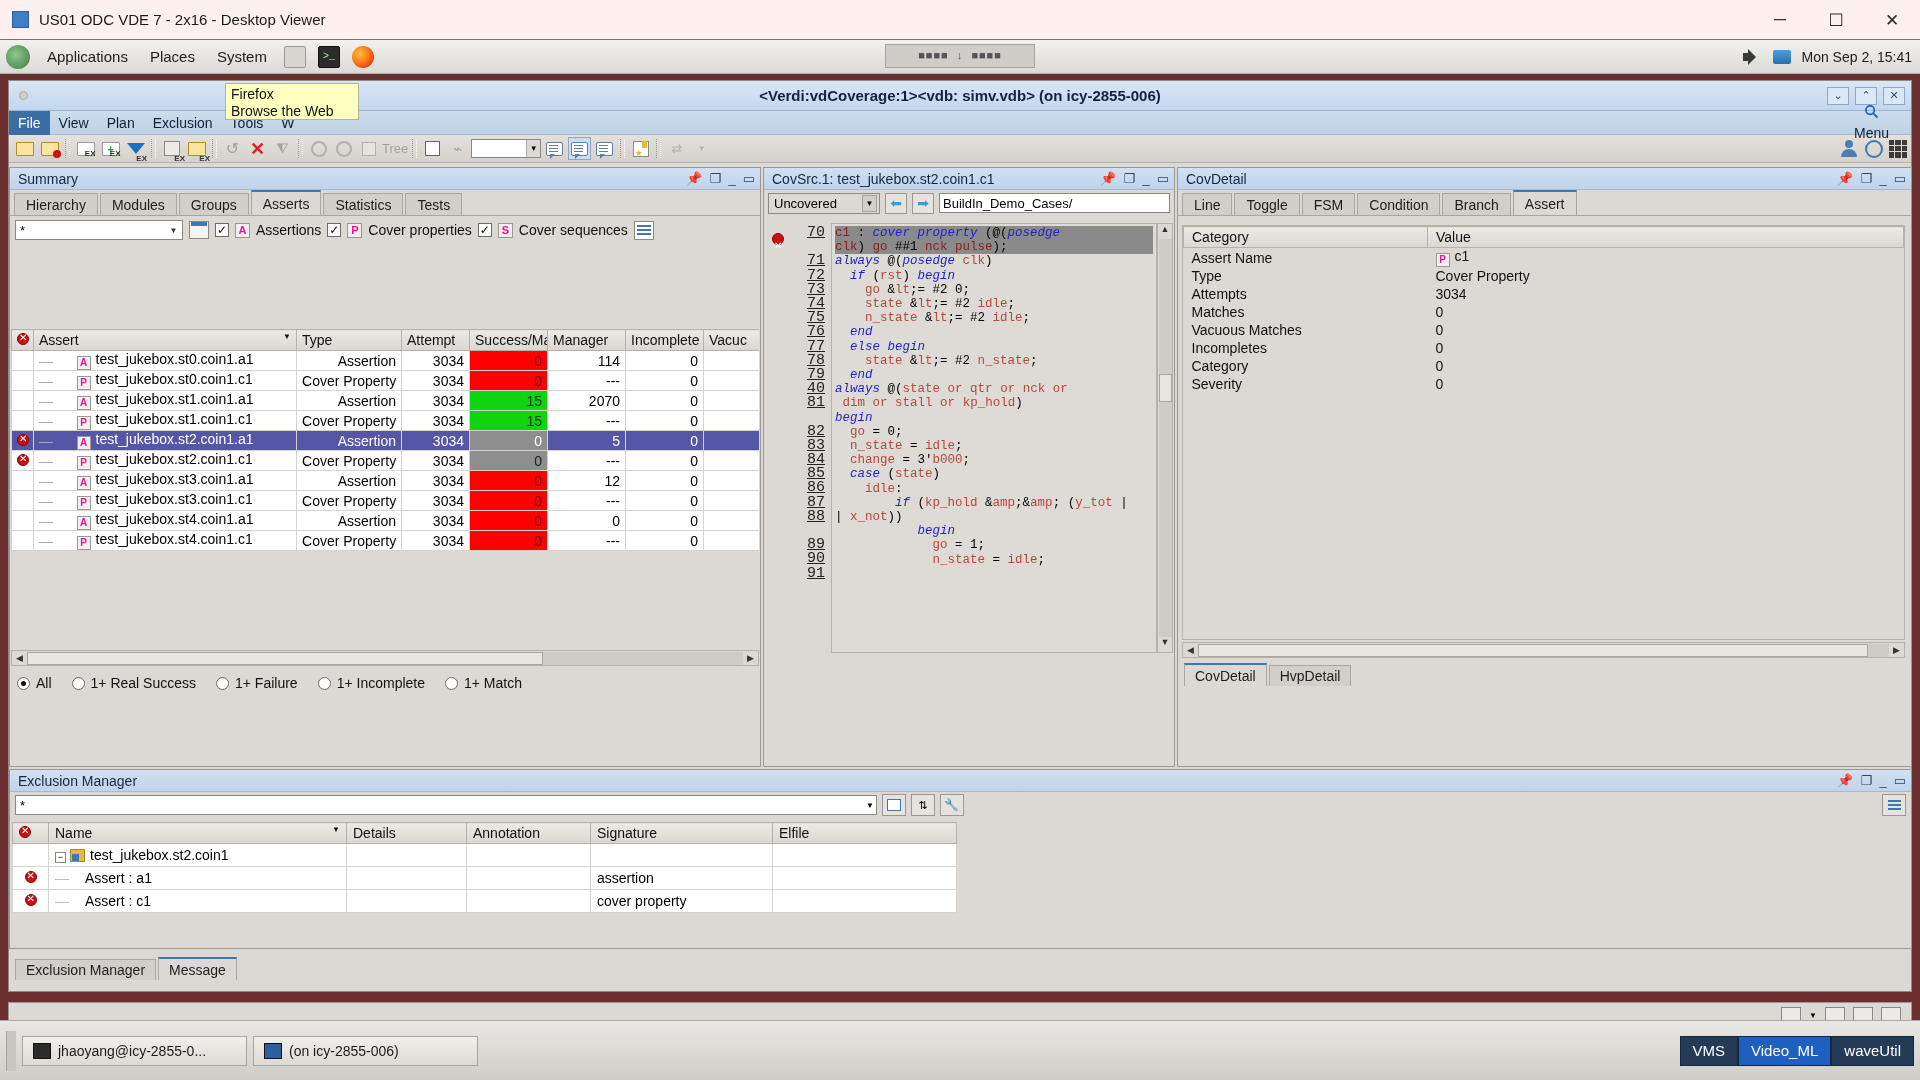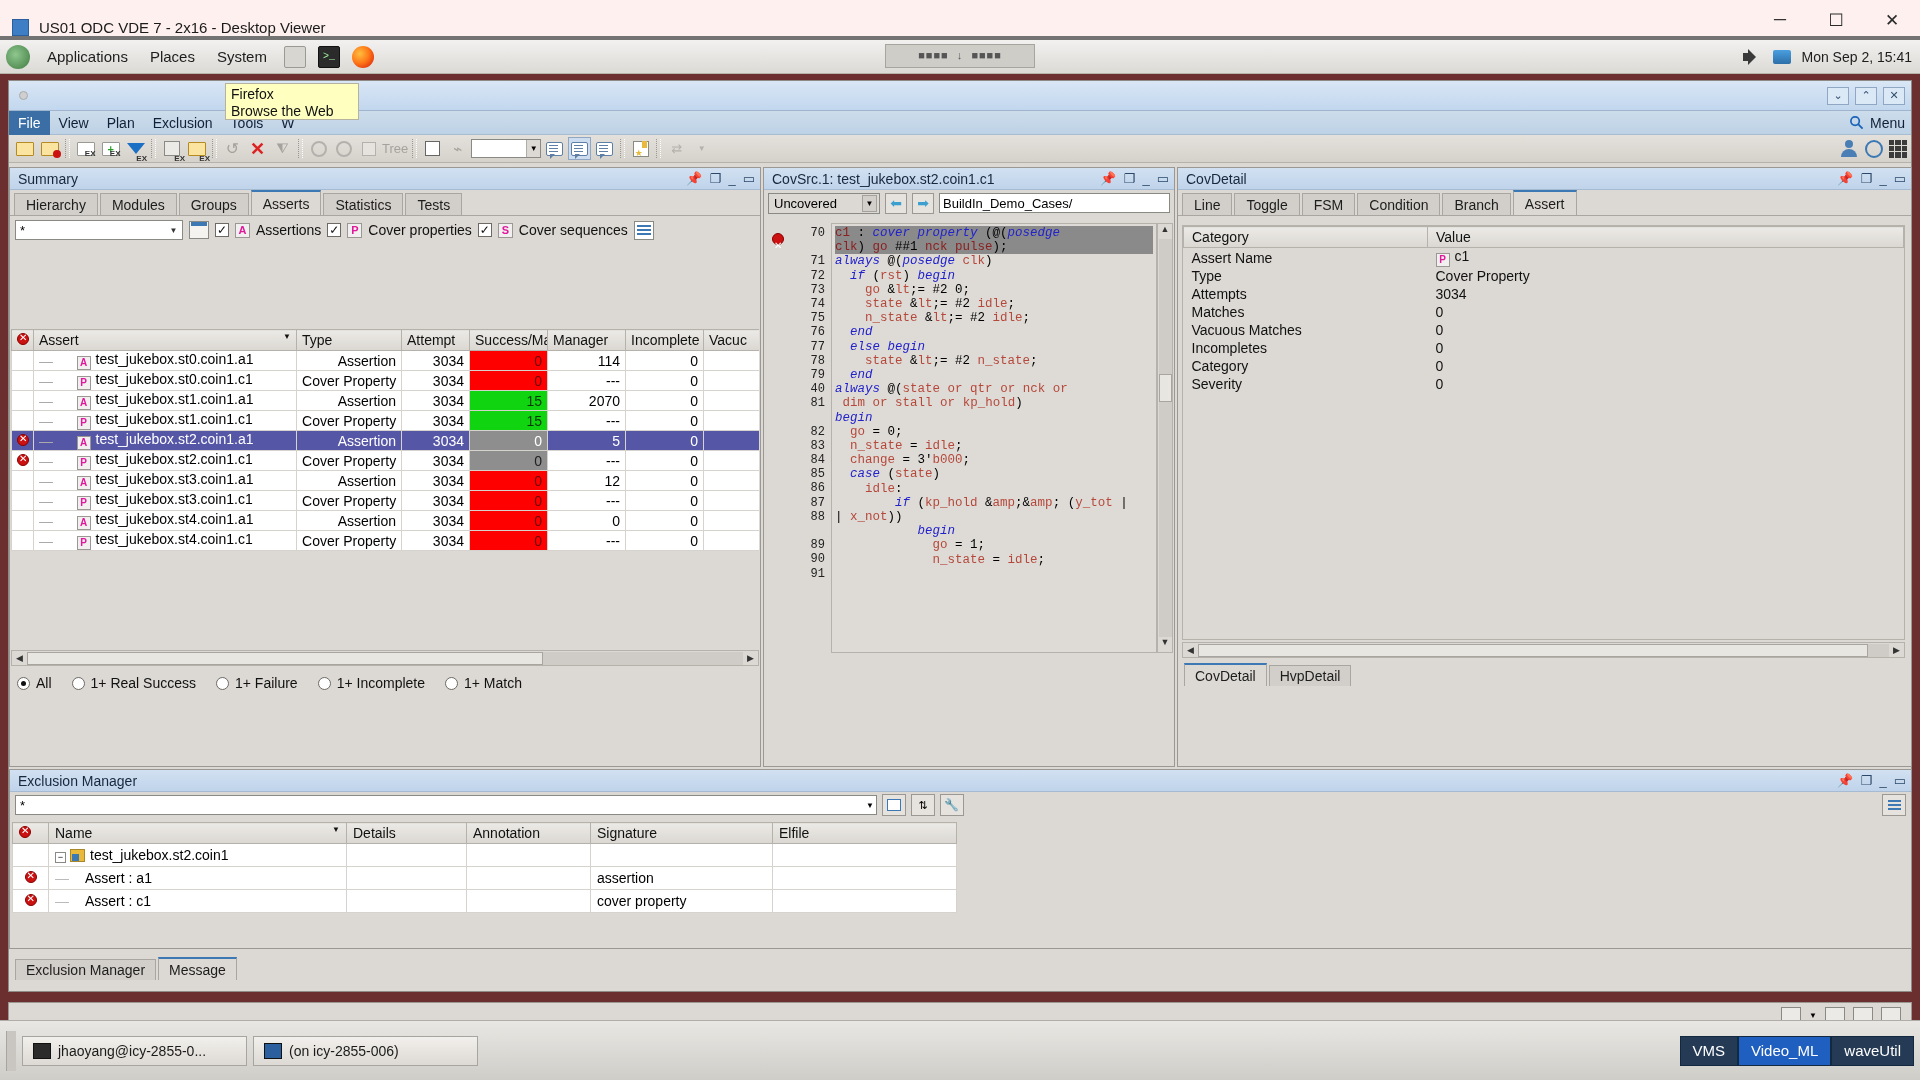--- a/index.html
+++ b/index.html
@@ -9,22 +9,22 @@
     font-family: "Liberation Sans", sans-serif;
     font-size:15px;
     background:#3a2020;
     -webkit-font-smoothing: antialiased;
   }
   .frame { position:relative; width:1920px; height:1080px; background:#6b2f2f; }
 
   
   .vtitle {
     position:absolute; left:0; top:0; width:1920px; height:40px;
-    background:#fdf0ef; display:flex; align-items:flex-end; padding-left:12px;
-    border-bottom:4px solid #737373;
+    background:#fdf0ef; display:flex; align-items:center; padding-left:12px;
+    border-bottom:1px solid #737373;
   }
   .vtitle .sq { width:17px; height:17px; background:#3d7ec4; border:1px solid #2a5e9c; margin-right:10px;}
   .vtitle .txt { font-size:15px; color:#1a1a1a; }
   .vtitle .wbtns { position:absolute; right:0; top:0; height:40px; display:flex; }
   .wbtn { width:56px; height:40px; display:flex; align-items:center; justify-content:center;
           color:#2b2b2b; font-size:17px; }
 
   
   .gpanel {
     position:absolute; left:0; top:40px; width:1920px; height:34px;
@@ -66,21 +66,21 @@
   .app-title .ctl { position:absolute; right:6px; display:flex; gap:6px; }
   .ctlb { width:22px; height:18px; border:1px solid #8fa7c2; background:#dbe8f6;
           display:flex; align-items:center; justify-content:center; font-size:11px; color:#33506e; }
 
   
   .menubar { height:24px; background:linear-gradient(#ccdceb,#bed2e6); display:flex;
              align-items:center; font-size:14px; color:#102038; position:relative;
              border-bottom:1px solid #a9bdd2; }
   .mi { padding:2px 9px; line-height:20px; cursor:default; }
   .mi.active { background:#3a6ea5; color:#fff; }
-  .menu-right { position:absolute; right:6px; display:flex; align-items:flex-start; gap:6px; }
+  .menu-right { position:absolute; right:22px; display:flex; align-items:center; gap:6px;flex-direction:column; }
 
   
   .toolbar { height:28px; background:linear-gradient(#e4e1dc,#d5d2cc); display:flex;
              align-items:center; gap:2px; padding:0 4px; border-bottom:1px solid #b5b2ac; }
   .tbtn { width:23px; height:23px; display:flex; align-items:center; justify-content:center;
           position:relative; }
   .tsep { width:5px; height:19px; border-left:1px dotted #9a9792; border-right:1px dotted #fff;
           margin:0 2px; }
   .folder { width:18px; height:14px; background:#f5c75b; border:1px solid #b58a22; border-radius:1px;
             position:relative; }
@@ -291,20 +291,21 @@
       <span class="spk"></span>
       <span class="netic"></span>
       <span class="gclock">Mon Sep 2, 15:41</span>
     </div>
   </div>
 
   <div class="app">
 
     <div class="app-title">
       <div class="dot"></div>
+      <div class="t">&lt;Verdi:vdCoverage:1&gt;&lt;vdb: simv.vdb&gt; (on icy-2855-006)</div>
       <div class="ctl">
         <div class="ctlb">⌄</div>
         <div class="ctlb">⌃</div>
         <div class="ctlb">✕</div>
       </div>
     </div>
 
     <div class="menubar">
       <span class="mi active">File</span>
       <span class="mi">View</span>
@@ -685,21 +686,21 @@
             <div style="height: 14.2px; line-height: 14.2px;"></div>
             <div style="height: 14.2px; line-height: 14.2px;"></div>
             <div style="height: 14.2px; line-height: 14.2px;"></div>
             <div style="height: 14.2px; line-height: 14.2px;"></div>
             <div style="height: 14.2px; line-height: 14.2px;"></div>
             <div style="height: 28.4px; line-height: 28.4px;"></div>
             <div style="height: 14.2px; line-height: 14.2px;"></div>
             <div style="height: 14.2px; line-height: 14.2px;"></div>
             <div style="height: 14.2px; line-height: 14.2px;"></div>
           </div>
-        <div class="gutter" style="width:42px;padding-right:6px;padding-top:3px;font-family:'Liberation Mono',monospace;font-size:12px;" id="code-gutter">
+        <div class="gutter" style="width:42px;padding-right:6px;padding-top:3px;font-family:'Liberation Mono',monospace;font-size:15px;text-decoration:underline;" id="code-gutter">
             <div style="height: 28.4px; line-height: 14.2px;">70</div>
             <div style="height: 14.2px; line-height: 14.2px;">71</div>
             <div style="height: 14.2px; line-height: 14.2px;">72</div>
             <div style="height: 14.2px; line-height: 14.2px;">73</div>
             <div style="height: 14.2px; line-height: 14.2px;">74</div>
             <div style="height: 14.2px; line-height: 14.2px;">75</div>
             <div style="height: 14.2px; line-height: 14.2px;">76</div>
             <div style="height: 14.2px; line-height: 14.2px;">77</div>
             <div style="height: 14.2px; line-height: 14.2px;">78</div>
             <div style="height: 14.2px; line-height: 14.2px;">79</div>

